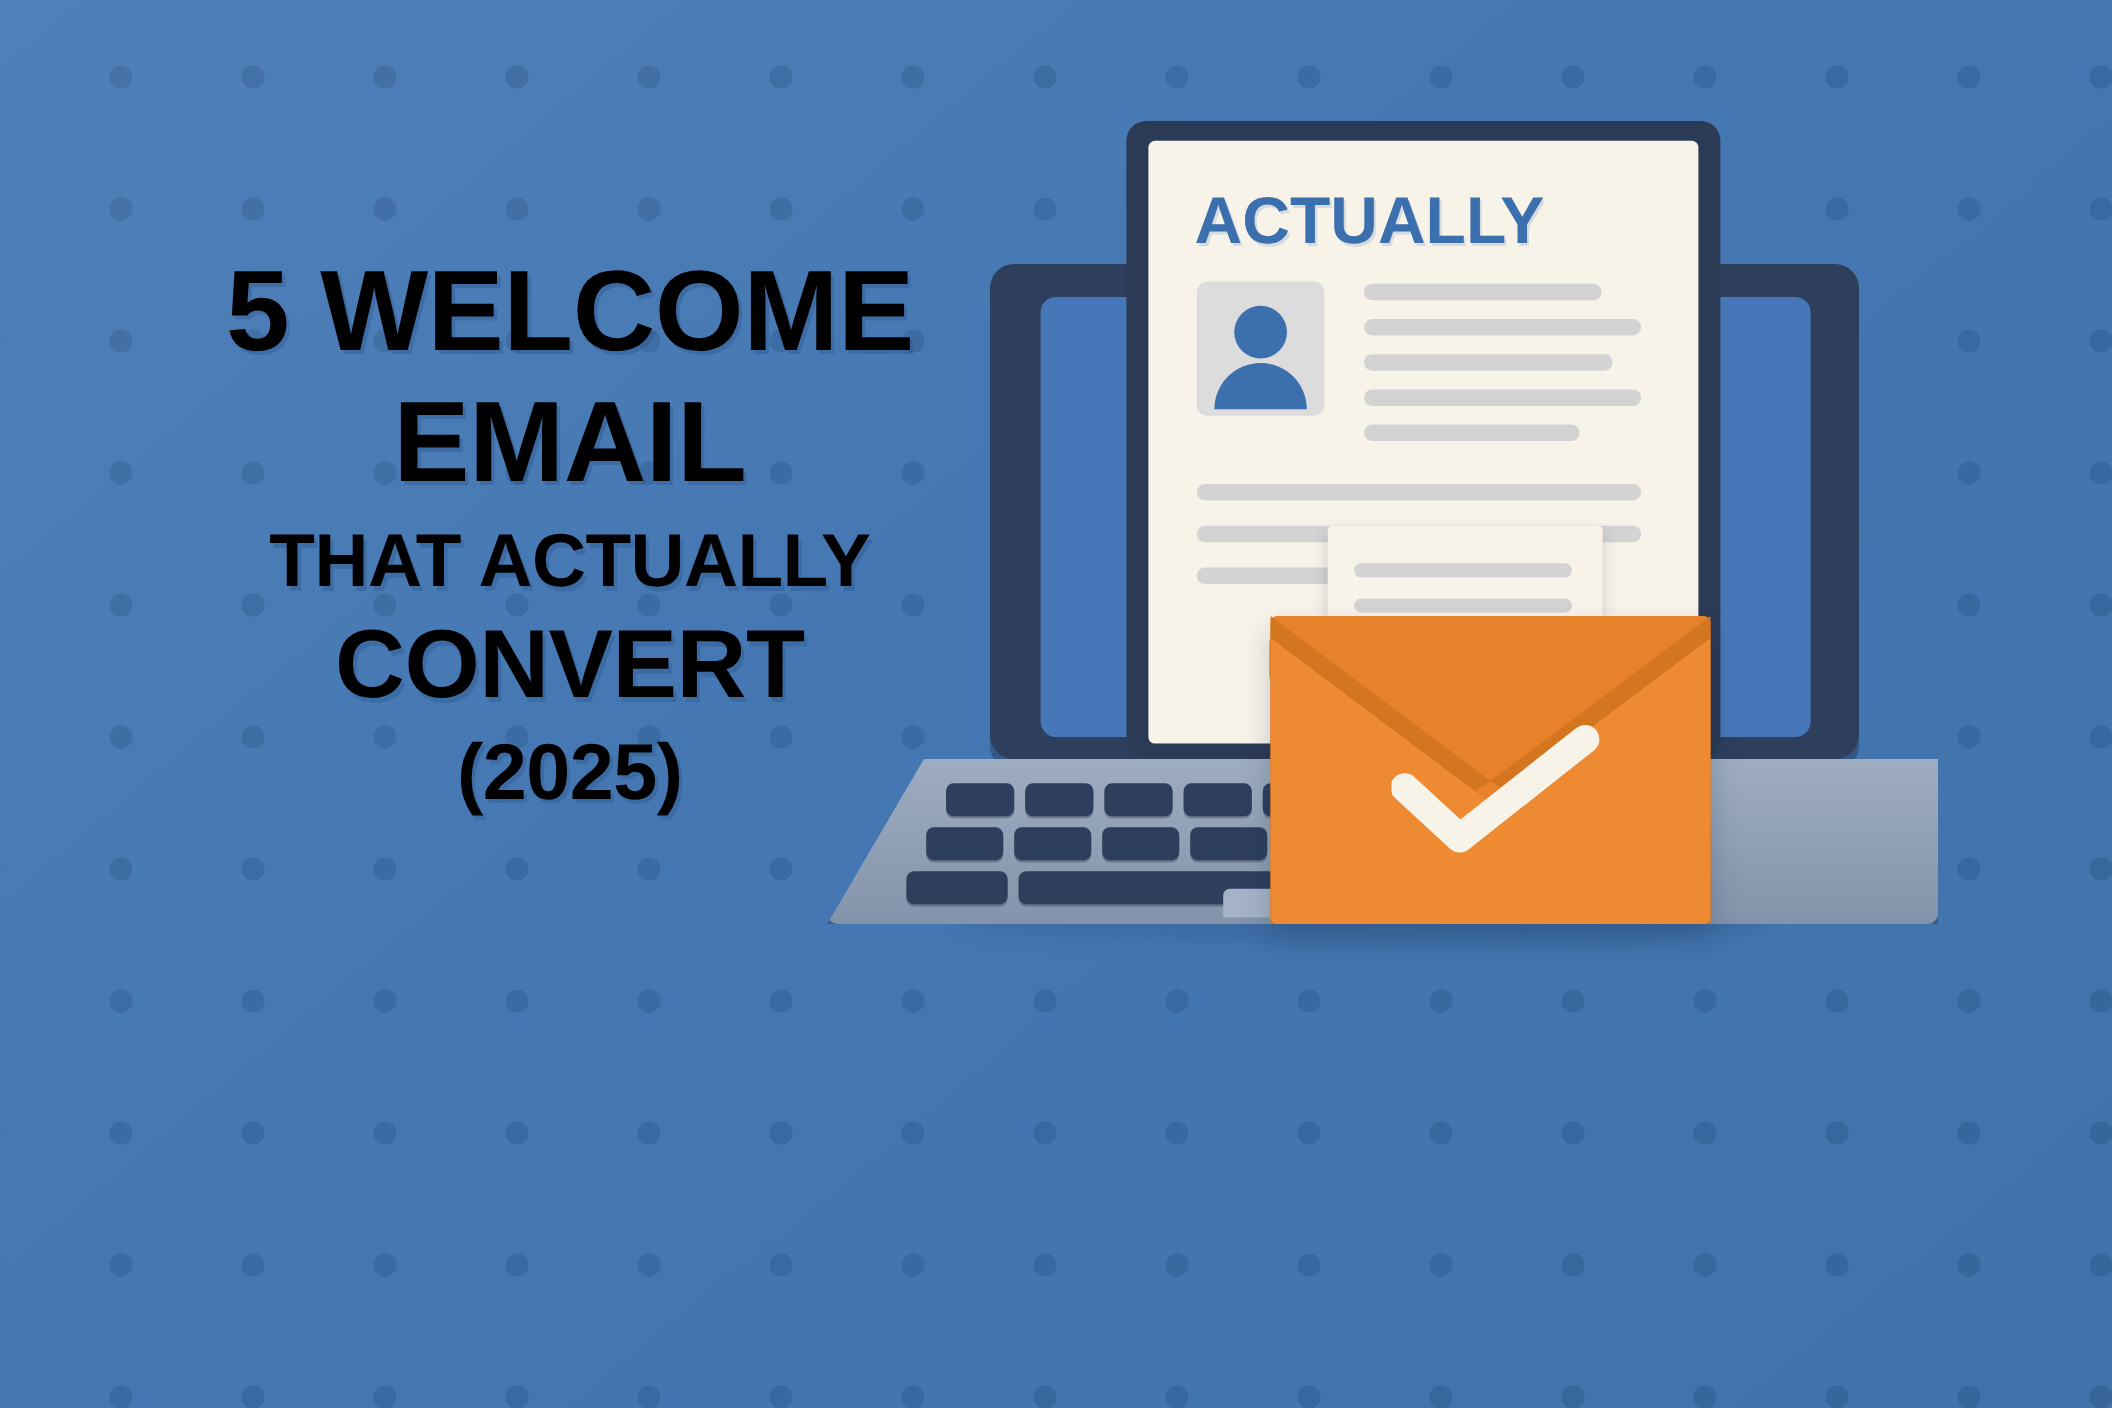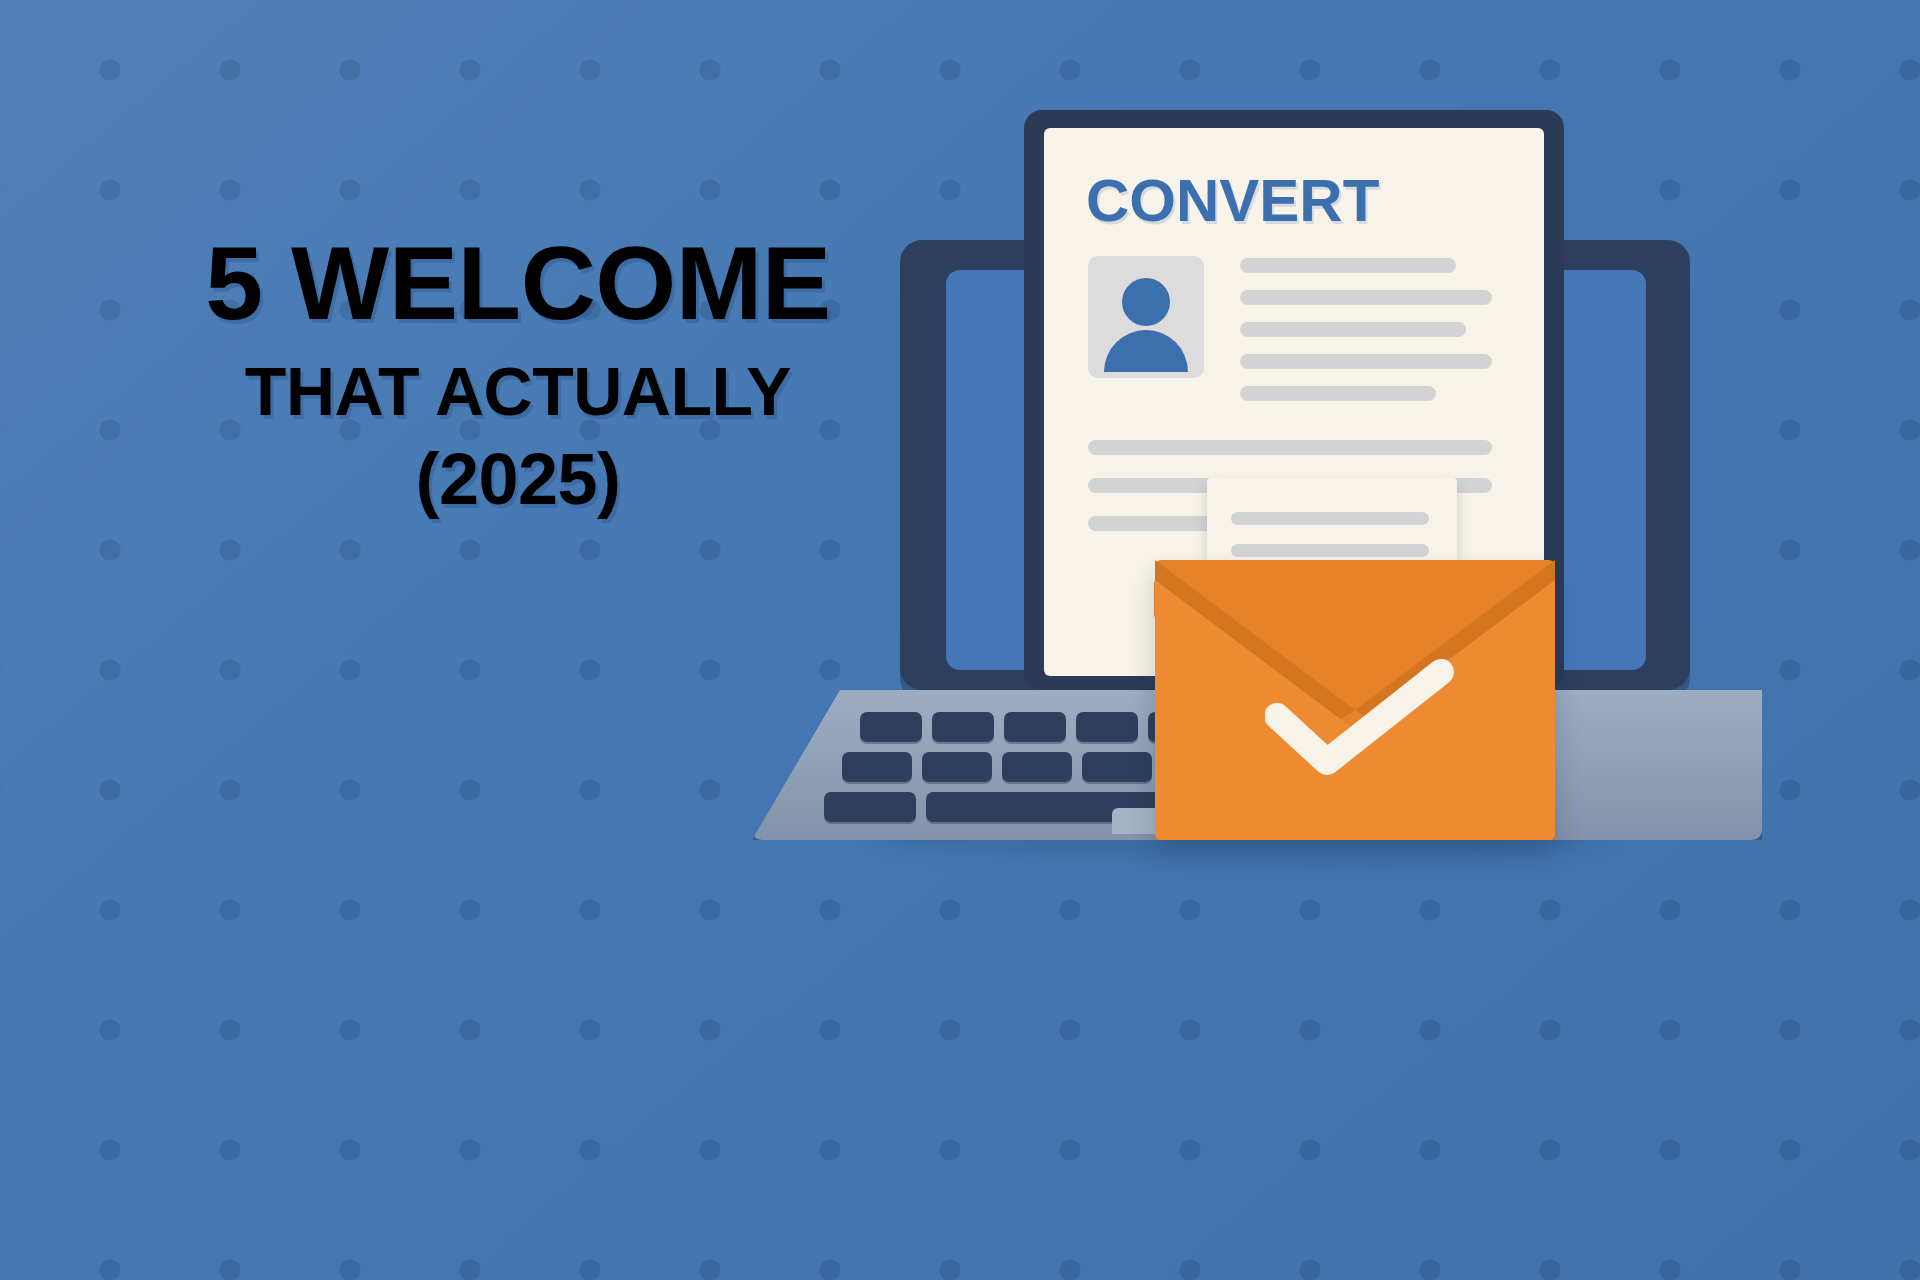--- a/index.html
+++ b/index.html
@@ -161,36 +161,38 @@
 </head>
 <body>
 
 <div id="stage">
 
   <div id="dots"></div>
   <div id="vignette"></div>
 
   <div id="headline">
     <span class="hl hl-1">5 WELCOME</span>
+    <span class="hl hl-2">EMAIL</span>
     <span class="hl hl-4">THAT ACTUALLY</span>
+    <span class="hl hl-5">CONVERT</span>
     <span class="hl hl-6">(2025)</span>
   </div>
 
   <div id="bg-shadow"></div>
 
   <div id="laptop">
 
     <div class="lid-back">
       <div class="lid-back-inner"></div>
     </div>
 
     <div class="lid-front"></div>
 
     <div class="screen">
-      <div class="screen-welcome">CONVERT</div>
+      <div class="screen-welcome">ACTUALLY</div>
 
       <div class="avatar-box">
         <div class="avatar-head"></div>
         <div class="avatar-body"></div>
       </div>
 
       <div class="tline" style="left:196px;top:130px;width:216px;"></div>
       <div class="tline" style="left:196px;top:162px;width:252px;"></div>
       <div class="tline" style="left:196px;top:194px;width:226px;"></div>
       <div class="tline" style="left:196px;top:226px;width:252px;"></div>

